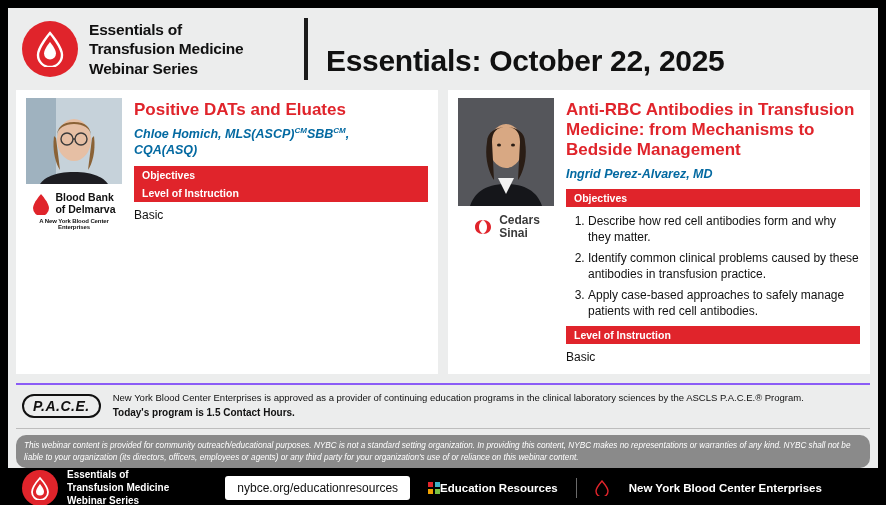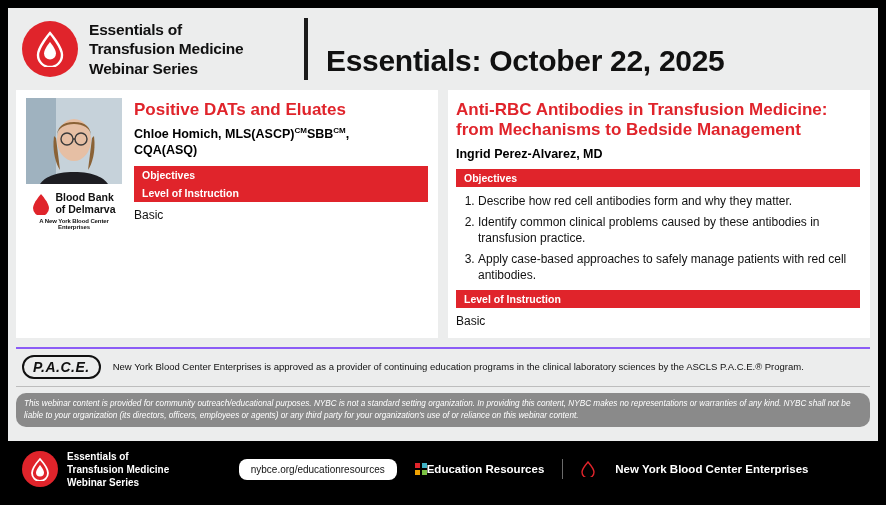--- a/index.html
+++ b/index.html
@@ -152,23 +152,24 @@
   .talk-title {
     color: #e0242b;
     font-weight: bold;
     font-size: 17px;
     line-height: 1.18;
     margin: 2px 0 6px 0;
   }
   .presenter {
     font-weight: bold;
     font-size: 12.5px;
-    color: #000000;
+    color: #0369a1;
     line-height: 1.3;
     margin-bottom: 7px;
+    font-style: italic;
   }
   .presenter sup { font-size: 8px; vertical-align: super; }
   .redbar {
     background: #e0242b;
     color: #fff;
     font-weight: bold;
     font-size: 10.5px;
     padding: 3px 8px;
     box-sizing: border-box;
   }
@@ -241,22 +242,22 @@
   .footer-drop {
     width: 36px; height: 36px; border-radius: 50%;
     background: #e0242b; position: relative; flex: 0 0 auto;
   }
   .footer-drop svg { position: absolute; left: 8px; top: 6px; }
   .footer-brand-text {
     font-size: 10px; font-weight: bold; line-height: 1.3; color: #fff;
   }
   .footer-mid { flex: 1 1 auto; display: flex; align-items: center; justify-content: center; gap: 18px; }
   .url-pill {
-    background: #fff; color: #111; font-size: 10px;
-    padding: 5px 12px; border-radius: 8px;
+    background: #fff; color: #111; font-size: 12px;
+    padding: 5px 12px; border-radius: 3px;
   }
   .edu-res { display: flex; align-items: center; gap: 0; font-size: 11.5px; font-weight: bold; }
   .dots { display: grid; grid-template-columns: 5px 5px; grid-gap: 2px; }
   .dots i { width: 5px; height: 5px; display: block; }
   .dots i:nth-child(1){ background:#e0242b; }
   .dots i:nth-child(2){ background:#3fb2c6; }
   .dots i:nth-child(3){ background:#f0a202; }
   .dots i:nth-child(4){ background:#7ac143; }
   .sep-v { width: 1px; height: 20px; background: #6a6a6a; }
   .nybc { display: flex; align-items: center; gap: 20px; font-size: 11.5px; font-weight: bold; }
@@ -321,40 +322,64 @@
             <span>Chloe Homich, MLS(ASCP)</span><sup>CM</sup><span>SBB</span><sup>CM</sup>,
             <div>CQA(ASQ)</div>
           </div>
           <div class="redbar">Objectives</div>
           <div class="redbar">Level of Instruction</div>
           <div class="level-value">Basic</div>
         </div>
       </div>
 
       <div class="card">
+        <div class="leftcol">
+          <div class="headshot tall hs-bg2">
+            <svg class="face" width="96" height="108" viewBox="0 0 96 108" aria-hidden="true">
+              <rect x="0" y="0" width="96" height="108" fill="#55565b"></rect>
+              <path d="M48 86 C26 86 16 96 12 108 L84 108 C80 96 70 86 48 86 Z" fill="#15161a"></path>
+              <path d="M40 80 L48 96 L56 80 Z" fill="#f2f2f2"></path>
+              <ellipse cx="48" cy="48" rx="17" ry="22" fill="#d8a883"></ellipse>
+              <path d="M29 44 C29 24 67 24 67 44 C70 62 64 76 60 82 L62 44 C62 34 57 29 48 29 C39 29 34 34 34 44 L36 82 C32 76 26 62 29 44 Z" fill="#2a1d15"></path>
+              <ellipse cx="41" cy="47" rx="2" ry="1.6" fill="#2a1d15"></ellipse>
+              <ellipse cx="55" cy="47" rx="2" ry="1.6" fill="#2a1d15"></ellipse>
+            </svg>
+          </div>
+          <div class="org-logo">
+            <svg width="22" height="20" viewBox="0 0 22 20" aria-hidden="true">
+              <path d="M11 3 C6 3 3 6 3 10 C3 14 6 17 11 17 C8 15 7 13 7 10 C7 7 8 5 11 3 Z" fill="#e0242b"></path>
+              <path d="M11 3 C16 3 19 6 19 10 C19 14 16 17 11 17 C14 15 15 13 15 10 C15 7 14 5 11 3 Z" fill="#e0242b"></path>
+            </svg>
+            <div class="cedars-text">
+              <div>Cedars</div>
+              <div>Sinai</div>
+            </div>
+          </div>
+        </div>
 
         <div class="rightcol">
           <div class="talk-title">Anti-RBC Antibodies in Transfusion Medicine: from Mechanisms to Bedside Management</div>
           <div class="presenter">Ingrid Perez-Alvarez, MD</div>
           <div class="redbar">Objectives</div>
           <ol class="objectives">
             <li>Describe how red cell antibodies form and why they matter.</li>
             <li>Identify common clinical problems caused by these antibodies in transfusion practice.</li>
             <li>Apply case-based approaches to safely manage patients with red cell antibodies.</li>
           </ol>
           <div class="redbar">Level of Instruction</div>
           <div class="level-value">Basic</div>
         </div>
       </div>
     </div>
 
     <div class="pace">
       <div class="pace-badge">P.A.C.E.</div>
       <div class="pace-text">
         <div>New York Blood Center Enterprises is approved as a provider of continuing education programs in the clinical laboratory sciences by the ASCLS P.A.C.E.® Program.</div>
+        <b>Today's program is 1.5 Contact Hours.</b>
       </div>
     </div>
 
     <div class="disclaimer">This webinar content is provided for community outreach/educational purposes. NYBC is not a standard setting organization. In providing this content, NYBC makes no representations or warranties of any kind. NYBC shall not be liable to your organization (its directors, officers, employees or agents) or any third party for your organization's use of or reliance on this webinar content.</div>
 
     <div class="footer">
       <div class="footer-brand">
         <div class="footer-drop">
           <svg width="20" height="24" viewBox="0 0 20 24" aria-hidden="true">
             <path d="M10 2 C10 2 2 11 2 16 a8 8 0 0 0 16 0 C18 11 10 2 10 2 Z" fill="none" stroke="#ffffff" stroke-width="1.8"></path>

